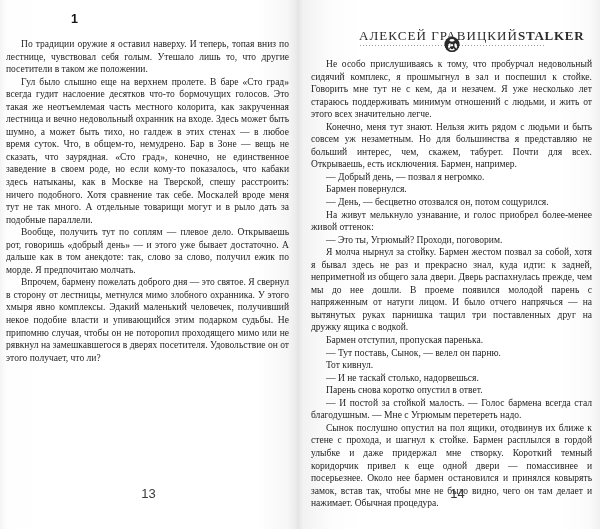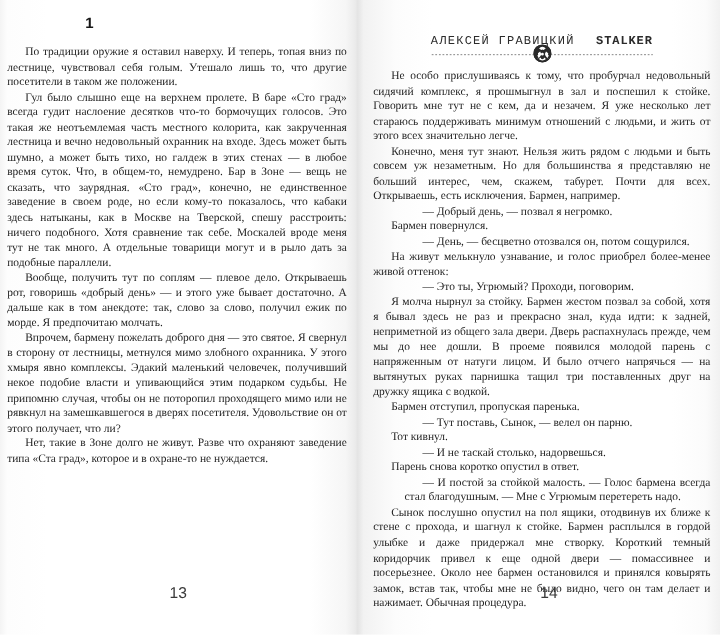--- a/index.html
+++ b/index.html
@@ -54,22 +54,22 @@
   }
   .runhead-row {
     display: flex;
     align-items: flex-end;
     justify-content: space-between;
     height: 14px;
     padding: 0 48px 0 48px;
   }
   .runhead-author,
   .runhead-series {
-    font-family: Liberation Mono, monospace;
-    font-size: 10px;
+    font-family: Liberation Serif, serif;
+    font-size: 13px;
     letter-spacing: 1.05px;
     color: #2b2b2b;
     text-transform: uppercase;
     white-space: nowrap;
     line-height: 9px;
   }
   .runhead-series { font-weight: bold; letter-spacing: 0.75px; }
 
   .runhead-rule {
     position: absolute;
@@ -114,21 +114,21 @@
     text-justify: inter-word;
     color: #1f1f1f;
     -webkit-font-smoothing: none;
   }
   .page.right .textblock { margin-top: 6px; }
 
   .textblock p {
     margin: 0;
     text-indent: 15px;
   }
-  .textblock p.dlg { text-indent: 15px; margin-left: 26px; }
+  .textblock p.dlg { text-indent: 15px; }
 
   
   .folio {
     position: absolute;
     bottom: 28px;
     left: 0;
     width: 297px;
     text-align: center;
     font-family: "Liberation Sans", sans-serif;
     font-size: 13px;
@@ -144,21 +144,20 @@
 
   <div class="page left">
 
     <div class="chapter-number">1</div>
 
     <div class="textblock">
       <p>По традиции оружие я оставил наверху. И теперь, топая вниз по лестнице, чувствовал себя голым. Утешало лишь то, что другие посетители в таком же положении.</p>
       <p>Гул было слышно еще на верхнем пролете. В баре «Сто град» всегда гудит наслоение десятков что-то бормочущих голосов. Это такая же неотъемлемая часть местного колорита, как закрученная лестница и вечно недовольный охранник на входе. Здесь может быть шумно, а может быть тихо, но галдеж в этих стенах — в любое время суток. Что, в общем-то, немудрено. Бар в Зоне — вещь не сказать, что заурядная. «Сто град», конечно, не единственное заведение в своем роде, но если кому-то показалось, что кабаки здесь натыканы, как в Москве на Тверской, спешу расстроить: ничего подобного. Хотя сравнение так себе. Москалей вроде меня тут не так много. А отдельные товарищи могут и в рыло дать за подобные параллели.</p>
       <p>Вообще, получить тут по соплям — плевое дело. Открываешь рот, говоришь «добрый день» — и этого уже бывает достаточно. А дальше как в том анекдоте: так, слово за слово, получил ежик по морде. Я предпочитаю молчать.</p>
       <p>Впрочем, бармену пожелать доброго дня — это святое. Я свернул в сторону от лестницы, метнулся мимо злобного охранника. У этого хмыря явно комплексы. Эдакий маленький человечек, получивший некое подобие власти и упивающийся этим подарком судьбы. Не припомню случая, чтобы он не поторопил проходящего мимо или не рявкнул на замешкавшегося в дверях посетителя. Удовольствие он от этого получает, что ли?</p>
-      <p>Нет, такие в Зоне долго не живут. Разве что охраняют заведение типа «Ста град», которое и в охране-то не нуждается.</p>
     </div>
 
     <div class="folio">13</div>
   </div>
 
   <div class="page right">
 
     <div class="runhead">
       <div class="runhead-row">
         <span class="runhead-author">АЛЕКСЕЙ ГРАВИЦКИЙ</span>

